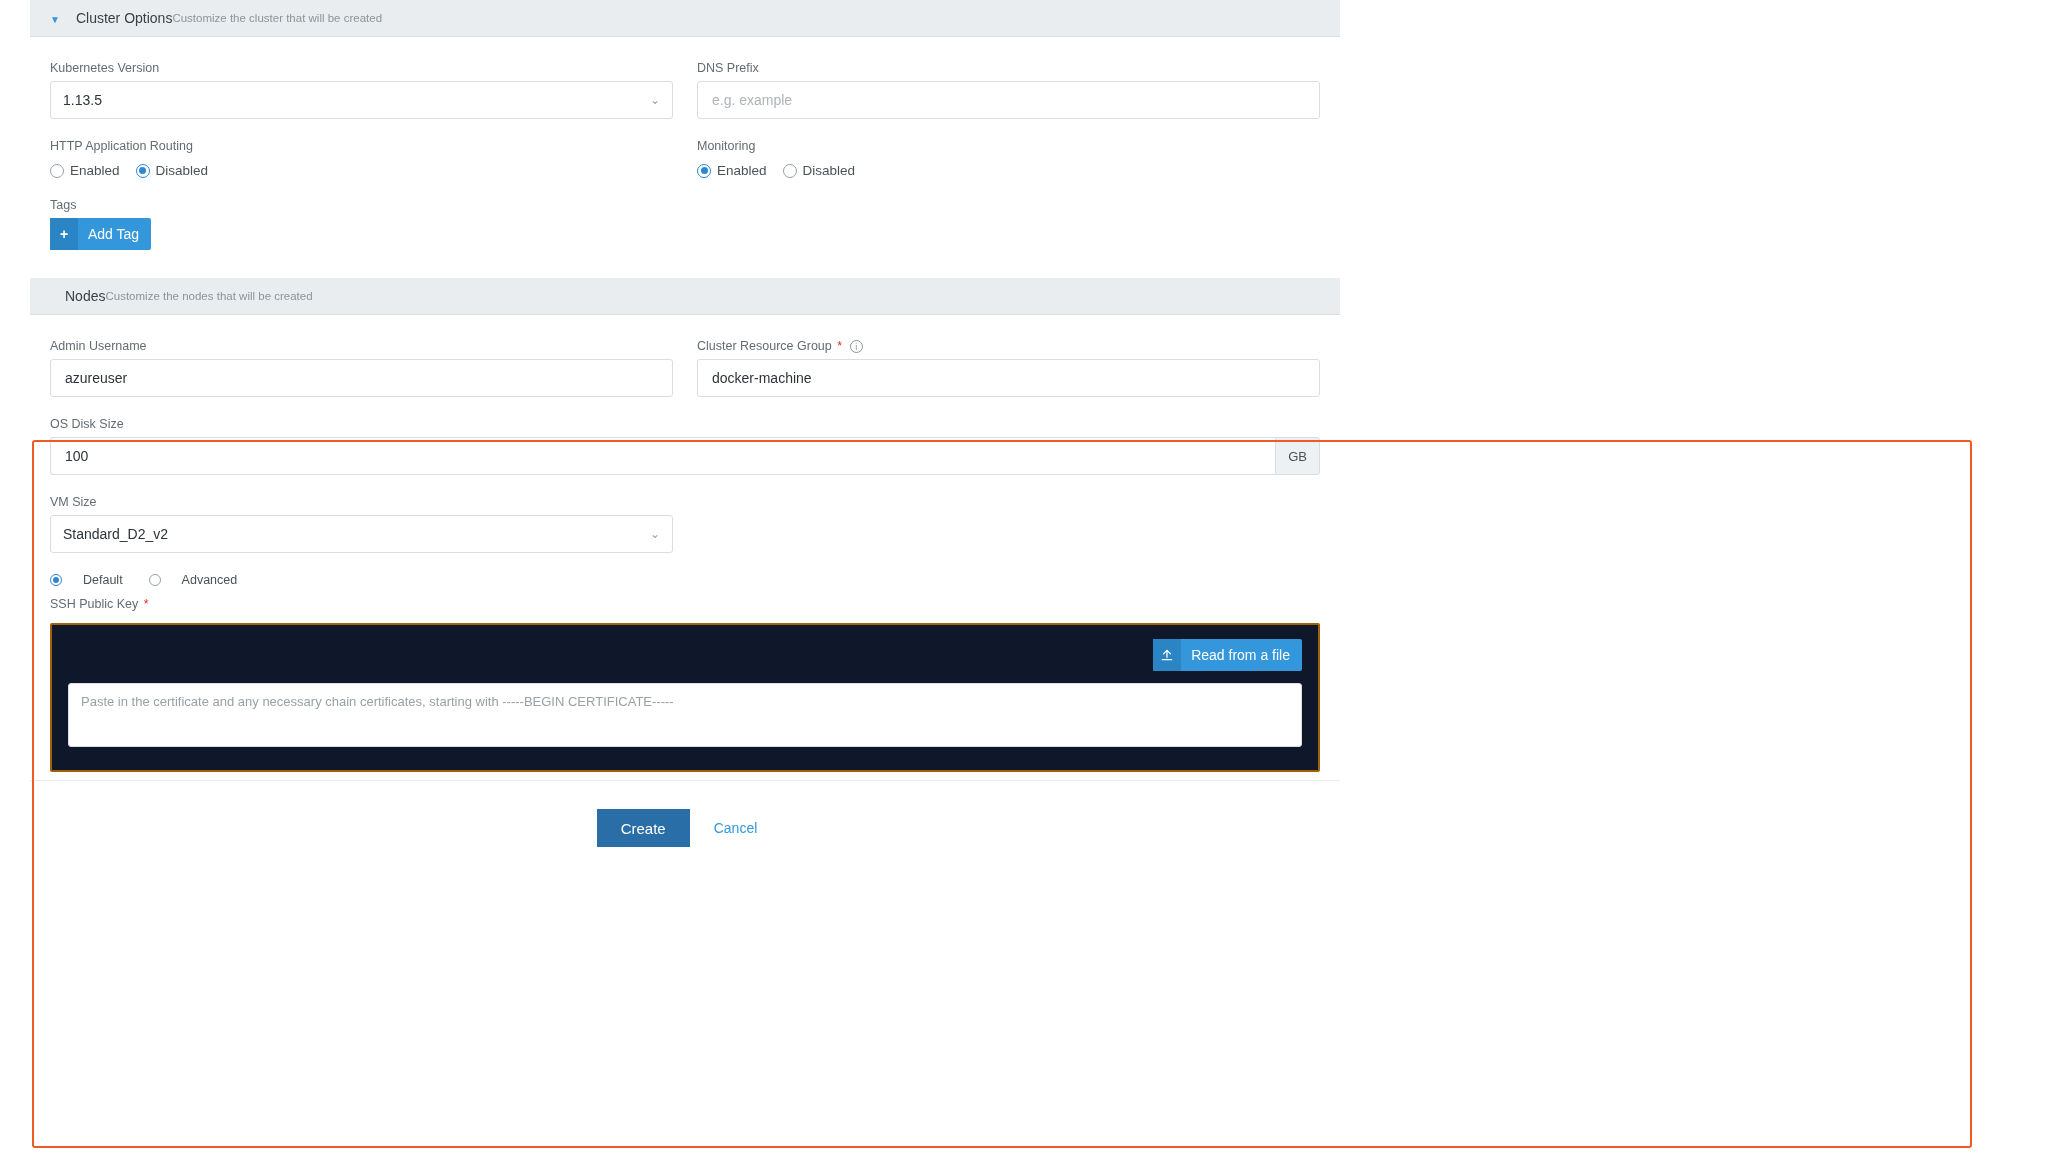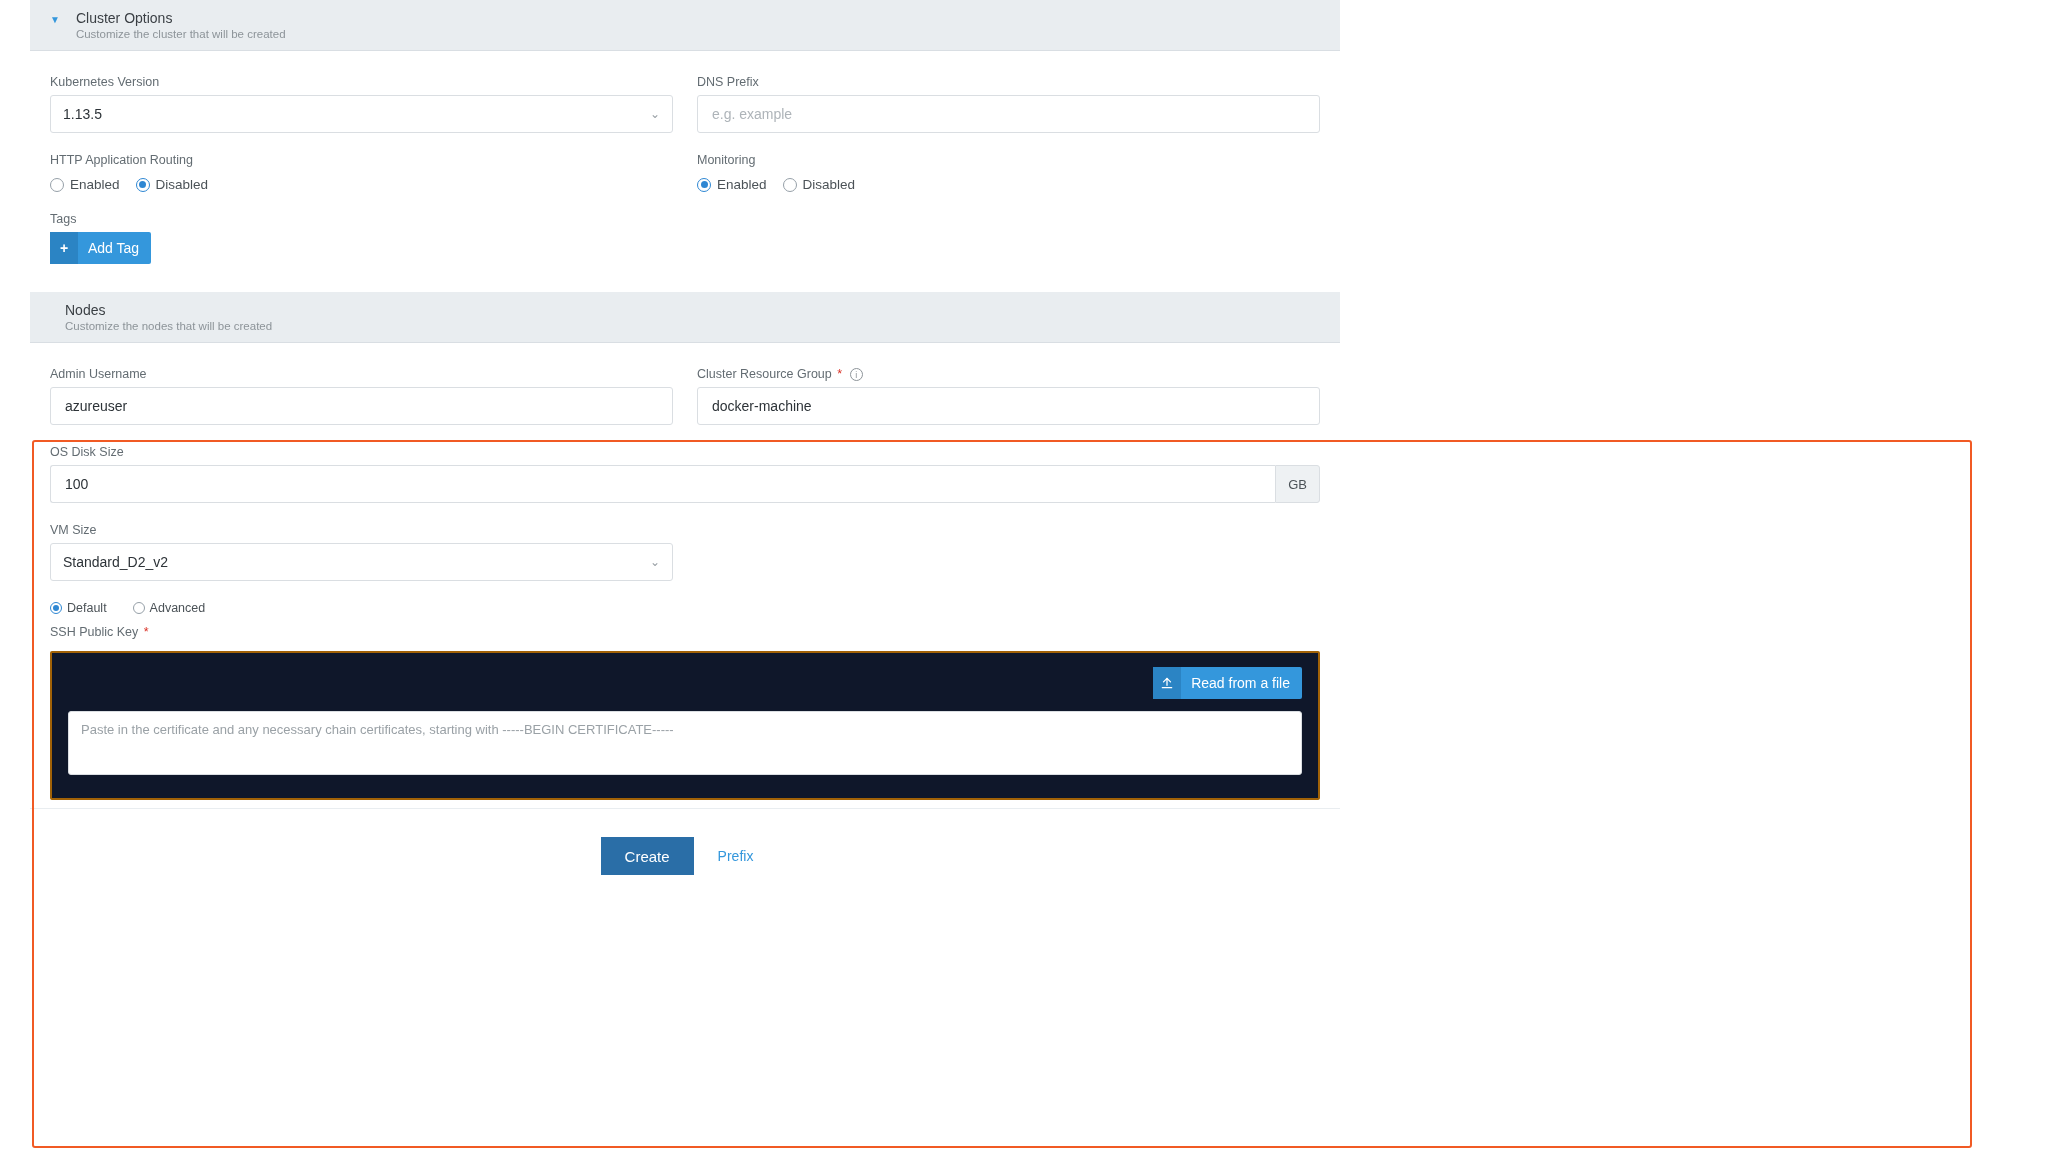--- a/index.html
+++ b/index.html
@@ -30,21 +30,21 @@
   }
   .section-header .caret {
     color: #3497dc;
     font-size: 10px;
     margin-right: 16px;
     margin-top: 4px;
     display: inline-block;
     transform: rotate(0deg);
   }
   .section-header .titles {
-    display: flex; flex-direction: column;
+    display: flex; flex-direction: row;
   }
   .section-header .title {
     font-size: 14px;
     color: #3a3f44;
     font-weight: 400;
   }
   .section-header .subtitle {
     font-size: 11.5px;
     color: #8d9499;
     margin-top: 2px;
@@ -163,21 +163,21 @@
   .radio-inline-sm {
     display:flex; gap:26px; align-items:center;
   }
   .radio-sm { display:inline-flex; align-items:center; gap:5px; cursor:pointer;}
   .radio-sm .dot {
     width:12px; height:12px; border-radius:50%; border:1.5px solid #96a0a8;
     display:inline-flex; align-items:center; justify-content:center; background:#fff;
   }
   .radio-sm.checked .dot{ border-color:#2e87d3;}
   .radio-sm.checked .dot::after{ content:""; width:6px;height:6px;border-radius:50%;background:#2e87d3;}
-  .radio-sm .lbl{ font-size:12.5px; color:#4b5257;}
+  .radio-sm .lbl{ font-size:12.5px; color:#4b5257;margin-left:16px;}
   .sshbox {
     background:#0f172a; border:2px solid #a16207; border-radius:2px;
     padding:14px 16px 20px 16px;
   }
   .sshbox .toprow {
     display:flex; justify-content:flex-end; margin-bottom:12px;
   }
   .sshbox textarea {
     width:100%; height:64px; border:1px solid #dadee2; border-radius:3px;
     padding:10px 12px; font-size:13px; color:#4b5257; resize:none;
@@ -376,19 +376,19 @@
 
     </div>
 
   </div>
 
   <div class="footer-row">
     <button class="btn btn-solid">
       <span>Create</span>
     </button>
     <button class="btn btn-link">
-      <span>Prefix</span>
+      <span>Cancel</span>
     </button>
   </div>
 
   <div class="highlight-box" style="left:32px; top:440px; width:1940px; height:708px;"></div>
 
 </div>
 
 </body></html>

